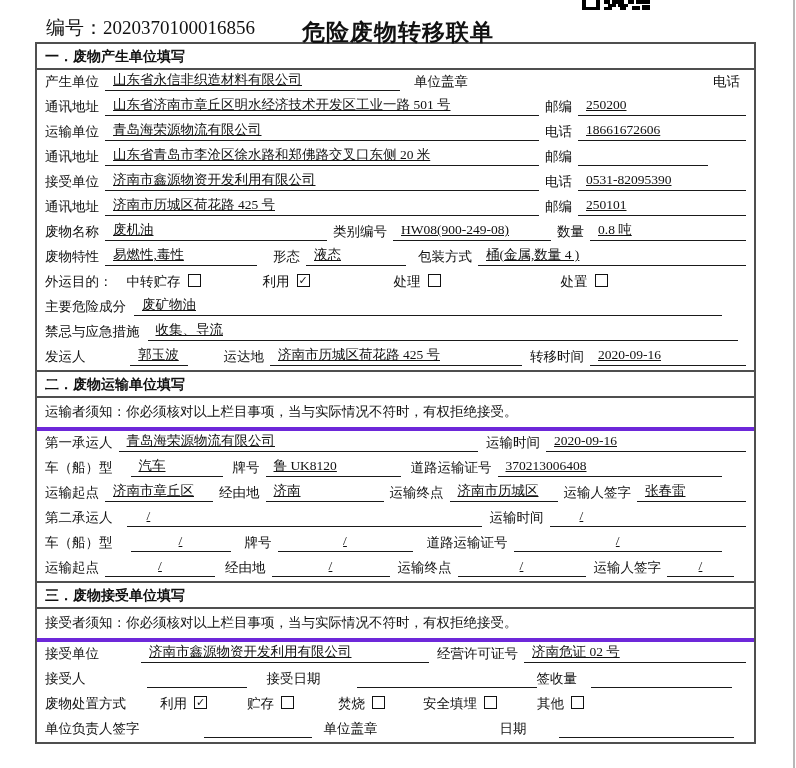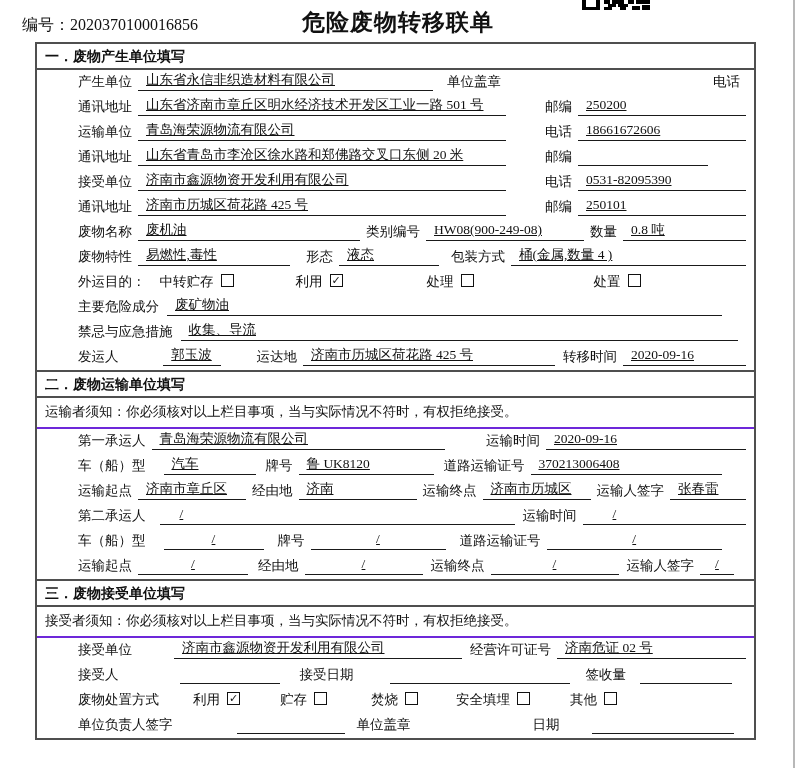--- a/index.html
+++ b/index.html
@@ -4,38 +4,38 @@
 <style>
   html,body { margin:0; padding:0; background:#fff; }
   .page {
     position:relative; width:796px; height:768px; background:#ffffff;
     font-family:"Liberation Serif","DejavU Serif",serif;
     font-family:"Liberation Serif","DejaVu Serif",serif;
     color:#111; overflow:hidden;
   }
   .page-edge { position:absolute; top:0; right:1px; width:2px; height:100%; background:#b8b8b8; }
   .doc-header { position:relative; height:42px; }
-  .doc-number { position:absolute; left:22px; top:15px; font-size:16px; white-space:nowrap; }
+  .doc-number { position:absolute; left:46px; top:15px; font-size:19px; white-space:nowrap; }
   .doc-title {
-    text-align:center; padding-top:7px; font-size:23px; font-weight:700; letter-spacing:1px;
+    text-align:center; padding-top:17px; font-size:23px; font-weight:700; letter-spacing:1px;
     font-family:"Liberation Sans","DejaVu Sans",sans-serif;
   }
   .qr { position:absolute; top:0; right:146px; width:68px; height:10px; }
   .form-table { margin-left:35px; width:721px; border:2px solid #4f4f4f; box-sizing:border-box; background:#fff; }
   .section + .section { border-top:2px solid #4f4f4f; }
   .section-header {
     font-family:"Liberation Sans","DejaVu Sans",sans-serif;
     font-weight:700; font-size:14px; padding:4px 8px 2px 8px; border-bottom:2px solid #4f4f4f;
   }
-  .notice-row { font-size:13.5px; padding:5px 8px 6px 8px; border-bottom:2px solid #6d28d9; white-space:nowrap; }
+  .notice-row { font-size:13.5px; padding:5px 8px 6px 8px; border-bottom:4px solid #6d28d9; white-space:nowrap; }
   .row {
     display:flex; align-items:flex-end; height:25px; padding:0 8px 4px 8px;
     box-sizing:border-box; font-size:13.5px; line-height:1.25; white-space:nowrap;
   }
-  .lbl { flex-shrink:0; margin-right:6px;margin-left:33px; }
+  .lbl { flex-shrink:0; margin-right:6px; }
   .val {
     flex-shrink:0; border-bottom:1px solid #1a1a1a; padding:0 4px 1px 8px;
     box-sizing:border-box; overflow:hidden;text-decoration:underline;
   }
   .fill { flex:1 1 0; min-width:0; }
   .ctr { text-align:center; padding-left:4px; }
   .sl { padding-left:20px; }
   .sl2 { padding-left:30px; }
   .opt { flex-shrink:0; display:flex; align-items:flex-start; }
   .opt-lbl { margin-right:7px; }
@@ -247,21 +247,21 @@
         <span class="val" style="width:288px;margin-left:36px">济南市鑫源物资开发利用有限公司</span>
         <span class="lbl" style="margin-left:8px">经营许可证号</span>
         <span class="val fill">济南危证 02 号</span>
       </div>
 
       <div class="row">
         <span class="lbl">接受人</span>
         <span class="val" style="width:100px;margin-left:55px"></span>
         <span class="lbl" style="margin-left:20px">接受日期</span>
         <span class="val" style="width:180px;margin-left:30px"></span>
-        <span class="lbl" style="margin-left:16px">签收量</span>
+        <span class="lbl" style="margin-left:0">签收量</span>
         <span class="val fill" style="margin-left:8px;margin-right:14px"></span>
       </div>
 
       <div class="row">
         <span class="lbl">废物处置方式</span>
         <span class="opt" style="margin-left:28px">
           <span class="opt-lbl">利用</span>
           <span class="cb">✓</span>
         </span>
         <span class="opt" style="margin-left:40px">

